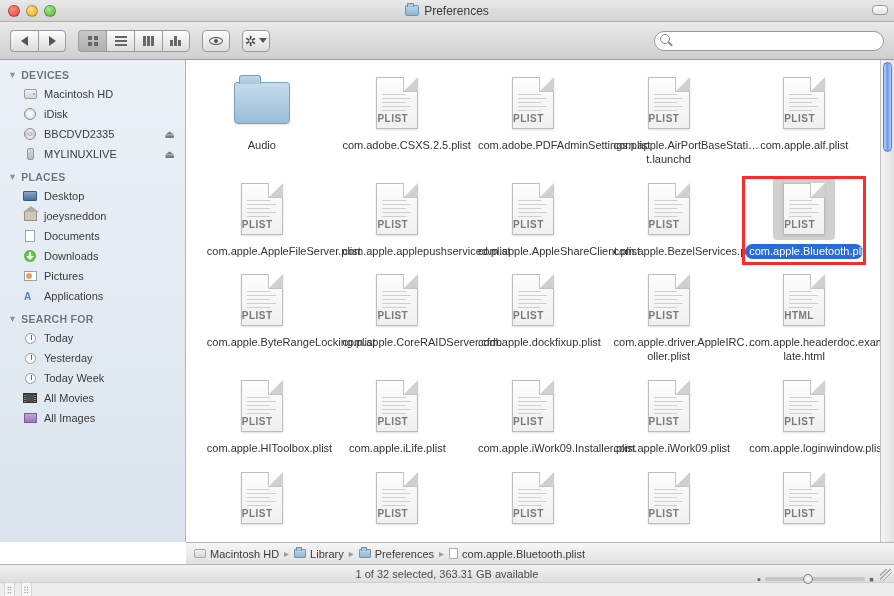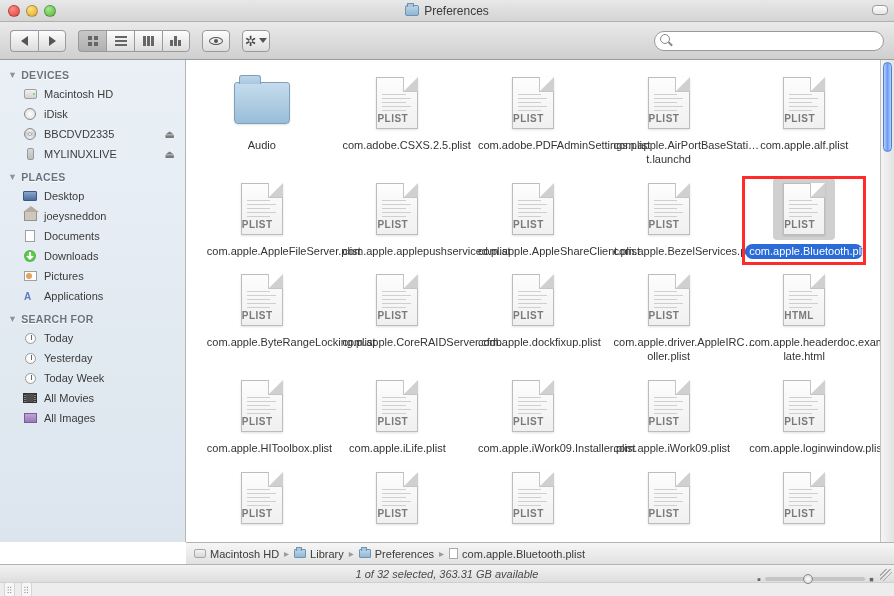--- a/index.html
+++ b/index.html
@@ -116,21 +116,21 @@
 
 .pathbar { height:22px; background:linear-gradient(#f6f6f6,#e1e1e1); border-top:1px solid #b3b3b3; display:flex; align-items:center; padding: 0 8px; font-size:11px; color:#3a3a3a; gap:5px; margin-left:186px;}
 .pathbar .seg { display:flex; align-items:center; gap:4px; }
 .pathbar .chev { color:#9a9a9a; font-size:10px; }
 .mini-hd{width:12px;height:9px;background:linear-gradient(#f2f2f2,#d8d8d8);border:1px solid #a8a8a8;border-radius:2px;}
 .mini-folder{width:12px;height:9px;background:linear-gradient(#bcd5e8,#92b8d4);border:1px solid #6e93b0;border-radius:1px;position:relative;}
 .mini-folder::before{content:"";position:absolute;top:-3px;left:1px;width:4px;height:3px;background:#a9c7de;border:1px solid #6e93b0;border-bottom:none;border-radius:1px 1px 0 0;}
 .mini-doc{width:9px;height:11px;background:#fff;border:1px solid #aaa;}
 
 
-.statusbar { height:18px; background:linear-gradient(#f2f2f2,#dedede); border-top:1px solid #b3b3b3; text-align:center; font-size:11px; color:#4a4a4a; line-height:18px; position:relative;font-style:italic; }
+.statusbar { height:18px; background:linear-gradient(#f2f2f2,#dedede); border-top:1px solid #b3b3b3; text-align:center; font-size:11px; color:#4a4a4a; line-height:18px; position:relative; }
 .zoom-slider { position:absolute; right:20px; top:5px; display:flex; align-items:center; gap:4px; }
 .zoom-slider .track { width:100px; height:4px; background:#c5c5c5; border-radius:2px; position:relative; }
 .zoom-slider .knob { position:absolute; top:-3px; left:38px; width:10px; height:10px; background:radial-gradient(#fff,#ccc); border:1px solid #888; border-radius:50%; }
 .zoom-slider .mark { font-size:11px; color:#666; }
 .resize { position:absolute; right:2px; bottom:1px; width:12px; height:12px; background-image:linear-gradient(135deg,transparent 0 4px,#aaa 4px 5px,transparent 5px 7px,#aaa 7px 8px,transparent 8px 10px,#aaa 10px 11px,transparent 11px); }
 
 
 .bottom-tabs { height:14px; background:#ededed; border-top:1px solid #cfcfcf; font-size:9px; color:#888; display:flex; align-items:center; padding:0 4px; gap:6px; }
 .bottom-tabs span{border:1px solid #d5d5d5;padding:0 2px;border-radius:2px;background:#f7f7f7;}
 

